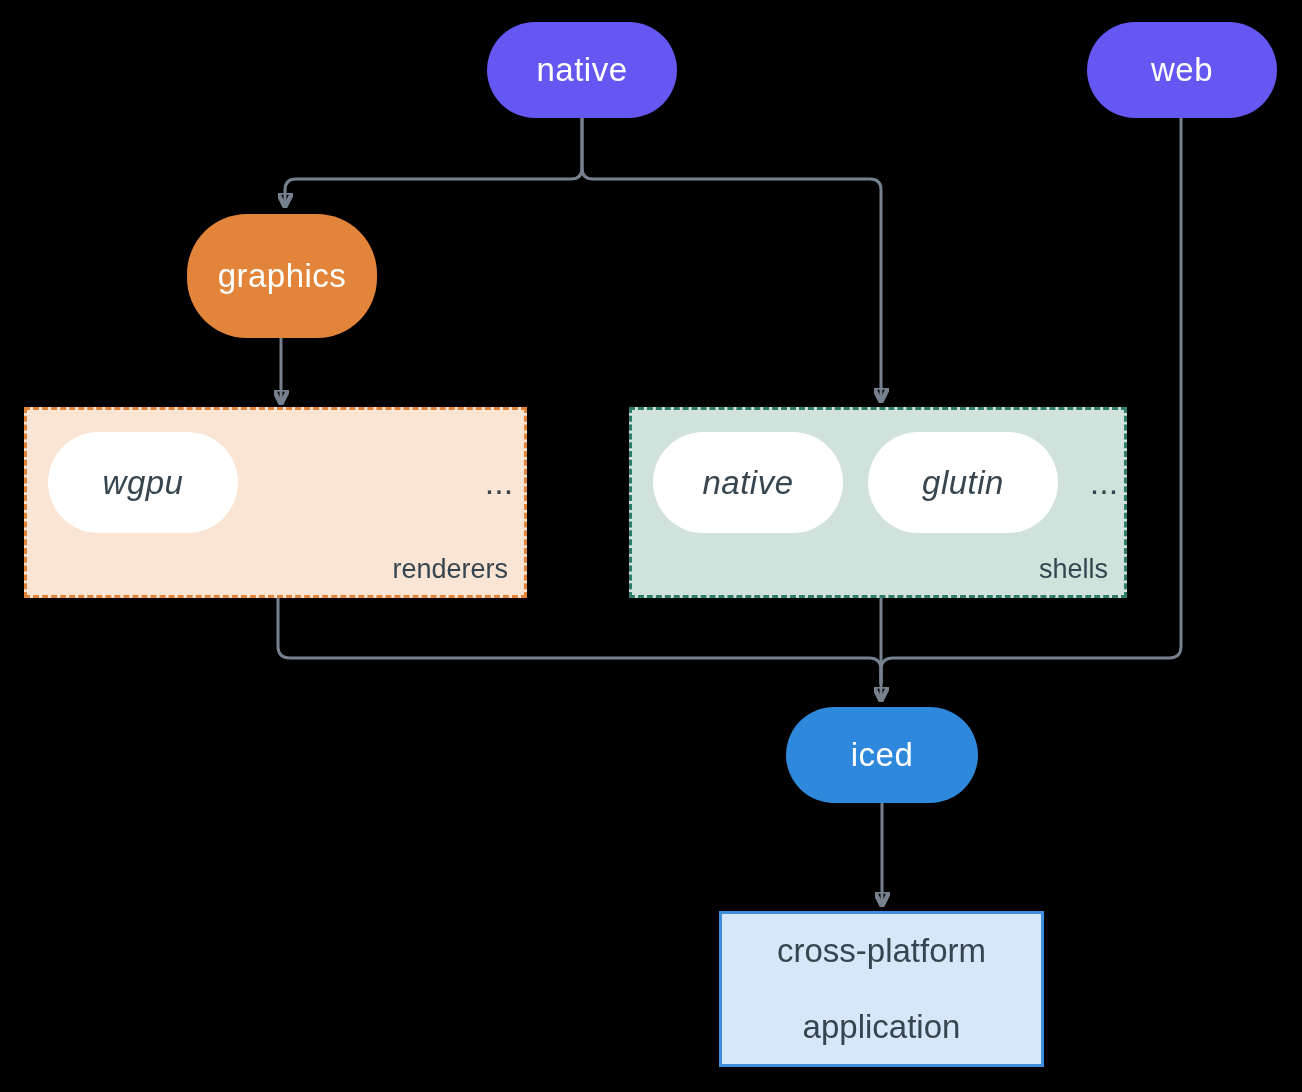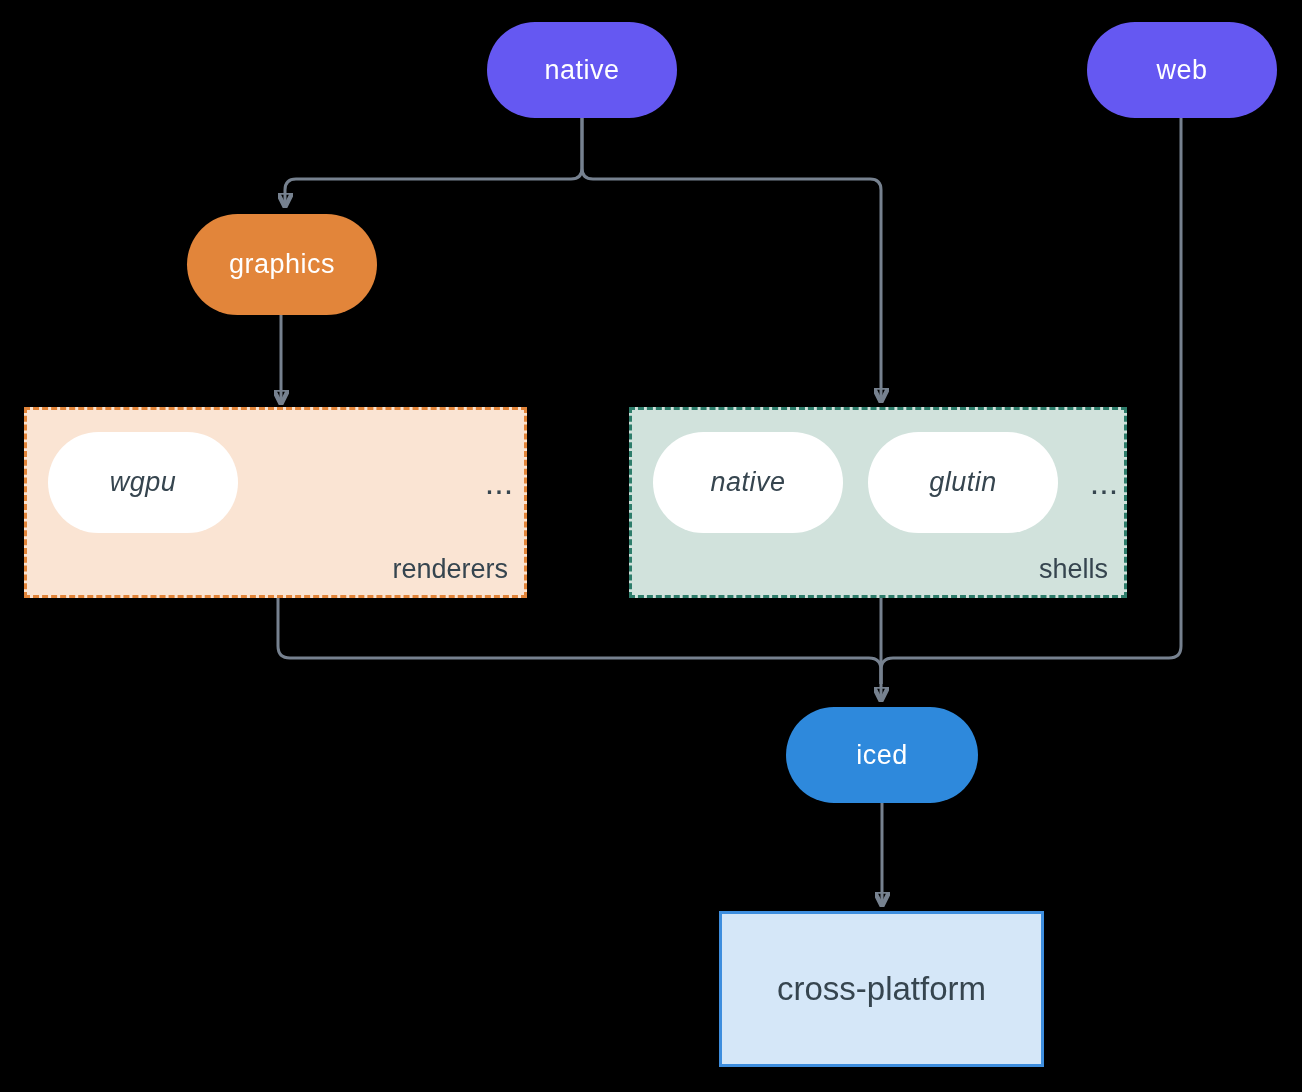--- a/index.html
+++ b/index.html
@@ -25,31 +25,31 @@
     fill: none;
     stroke: #76818F;
     stroke-width: 3;
   }
   .pill {
     position: absolute;
     display: flex;
     align-items: center;
     justify-content: center;
     border-radius: 60px;
-    font-size: 27px;
+    font-size: 33px;
     letter-spacing: 0.5px;
   }
   .pill.purple { background: #6558F2; color: #FFFFFF; }
   .pill.orange { background: #E2853A; color: #FFFFFF; }
   .pill.blue   { background: #2E89DC; color: #FFFFFF; }
   .pill.white  { background: #FFFFFF; color: #36454F; }
 
   .node-native   { left: 487px; top: 22px;  width: 190px; height: 96px; }
   .node-web      { left: 1087px; top: 22px; width: 190px; height: 96px; }
-  .node-graphics { left: 187px; top: 214px; width: 190px; height: 101px; }
+  .node-graphics { left: 187px; top: 214px; width: 190px; height: 124px; }
   .node-iced     { left: 786px; top: 707px; width: 192px; height: 96px; }
 
   .group {
     position: absolute;
     top: 407px;
     height: 191px;
     box-sizing: border-box;
   }
   .group-renderers {
     left: 24px;
@@ -160,15 +160,16 @@
     <div class="ellipsis">...</div>
     <div class="group-label">shells</div>
   </div>
 
   <div class="pill blue node-iced">
     <span>iced</span>
   </div>
 
   <div class="app-box">
     <span>cross-platform</span>
+    <span>application</span>
   </div>
 
 </div>
 
 </body></html>

